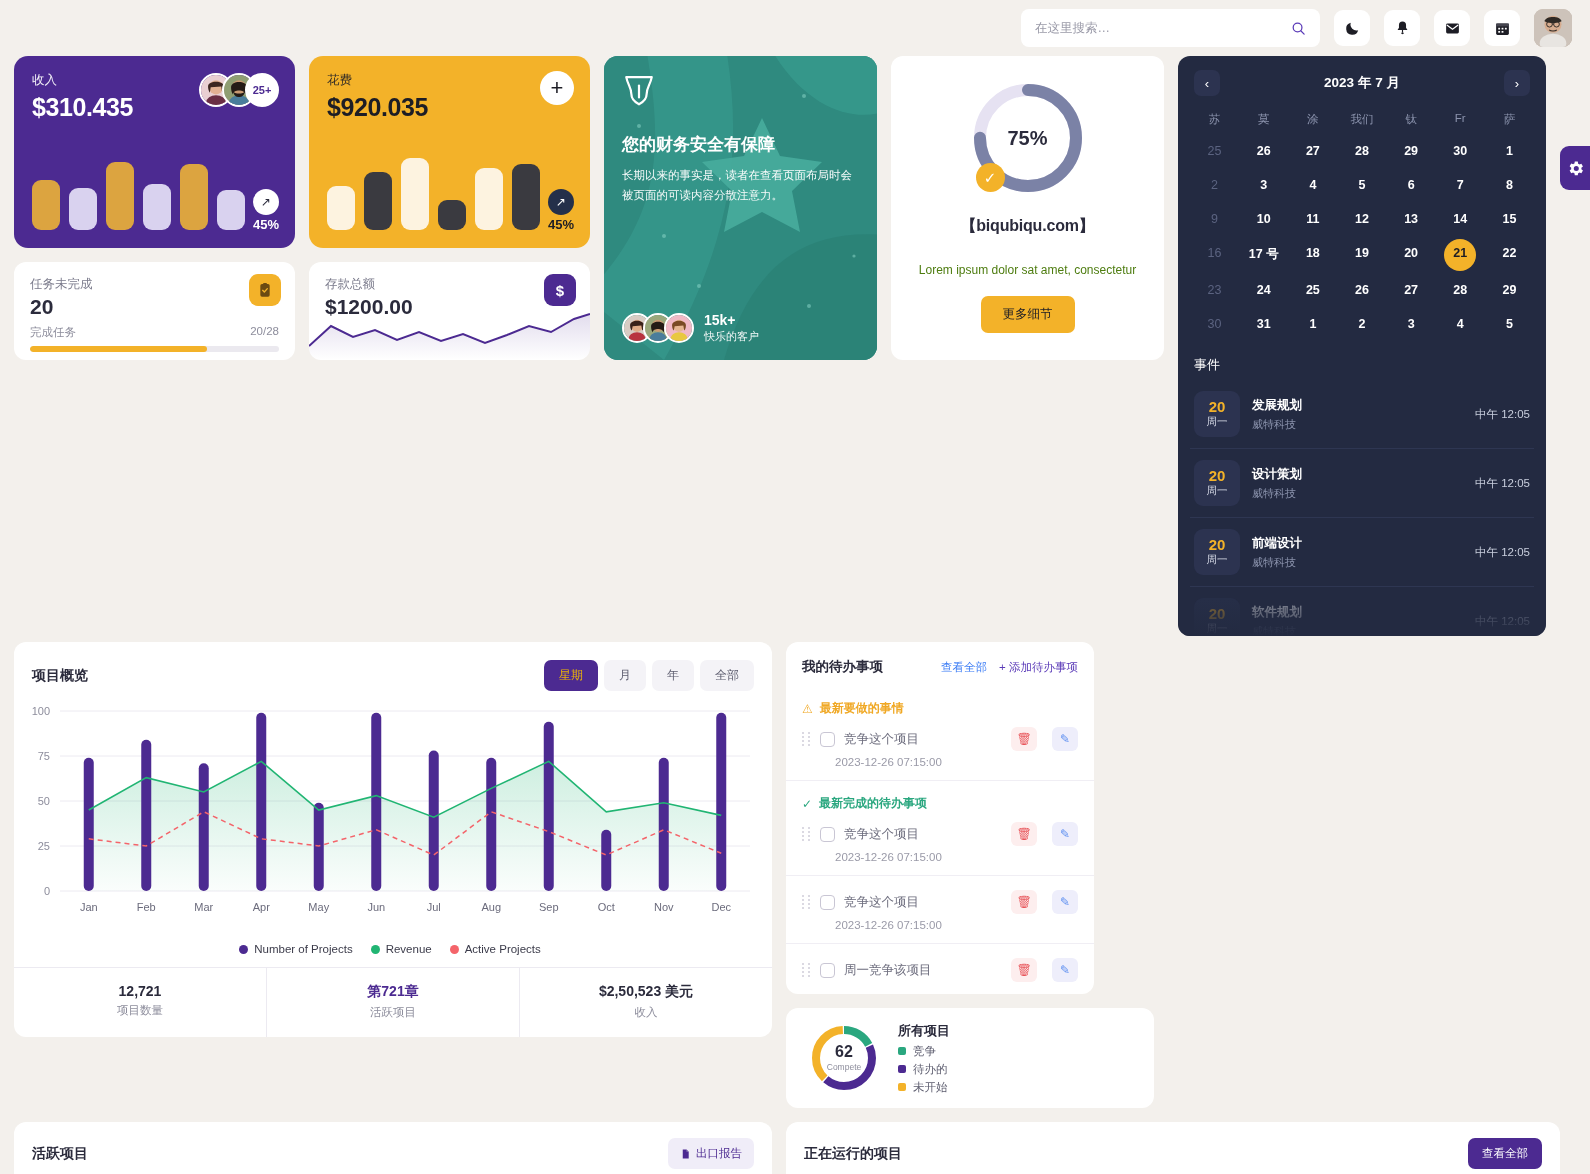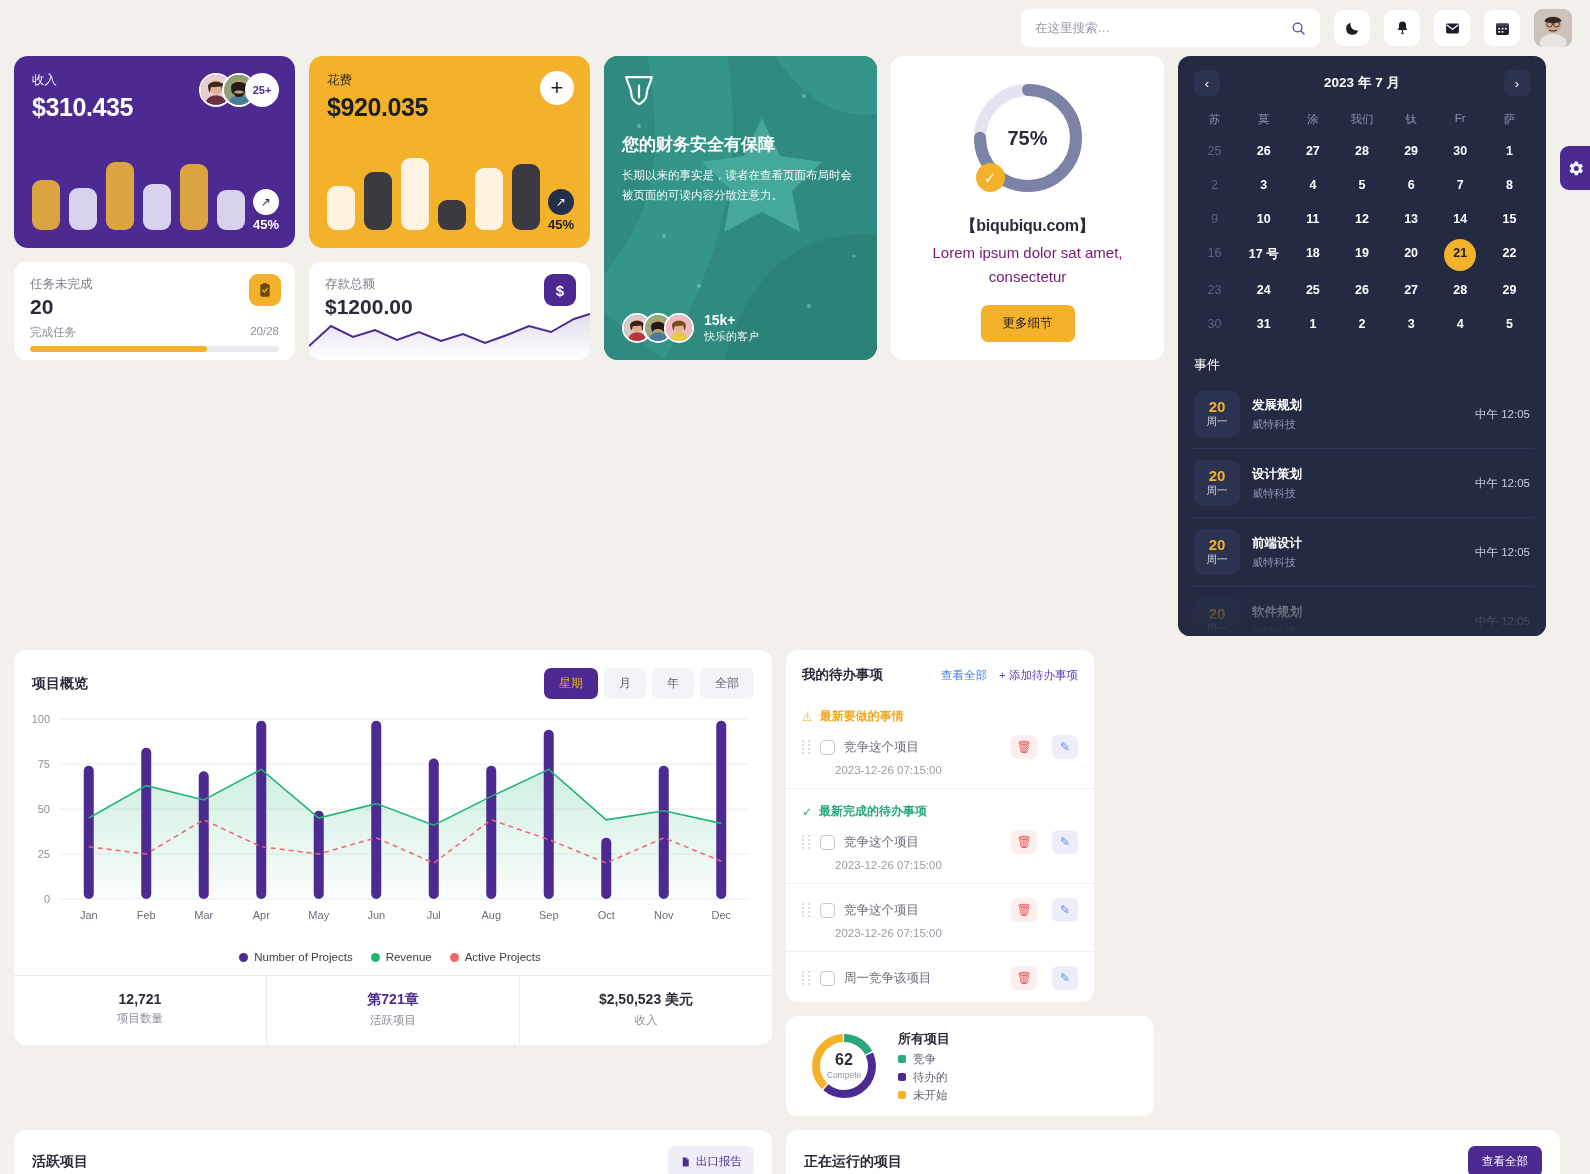--- a/index.html
+++ b/index.html
@@ -93,21 +93,21 @@
   
   .gauge-card { width: 273px; height: 304px; padding: 20px 18px; display: flex;
                 flex-direction: column; align-items: center; }
   .gauge-wrap { position: relative; width: 116px; height: 116px; margin-top: 4px; }
   .gauge-num { position: absolute; inset: 0; display: flex; align-items: center; justify-content: center;
                font-size: 20px; font-weight: 700; }
   .gauge-check { position: absolute; left: 6px; bottom: 4px; width: 29px; height: 29px; border-radius: 50%;
                  background: #f3b229; color: #fff; display: flex; align-items: center; justify-content: center;
                  font-size: 15px; }
   .gauge-title { font-size: 16px; font-weight: 700; margin-top: 20px; letter-spacing: -.2px; }
-  .gauge-sub { font-size: 15px; color: #701a75; text-align: center; margin-top: 4px; line-height: 1.6; }
+  .gauge-sub { font-size: 12px; color: #4d7c0f; text-align: center; margin-top: 24px; line-height: 1.6; }
   .gauge-btn { margin-top: 16px; background: #f3b229; border: 0; border-radius: 7px; color: #1d1d25;
                font-size: 12.5px; font-family: inherit; padding: 10px 22px; cursor: pointer; }
 
   
   .cal-card { width: 368px; background: #232a41; border-radius: 12px; color: #fff;
               padding: 14px 12px 0; height: 580px; overflow: hidden; position: relative; }
   .cal-head { display: flex; align-items: center; justify-content: space-between; margin-bottom: 10px; padding: 0 4px; }
   .cal-nav { width: 26px; height: 26px; border-radius: 7px; background: #2c3350; display: flex;
              align-items: center; justify-content: center; font-size: 13px; cursor: pointer; }
   .cal-title { font-size: 13.5px; font-weight: 700; }
@@ -135,21 +135,21 @@
   .cal-fade { position: absolute; left: 0; right: 0; bottom: 0; height: 36px;
               background: linear-gradient(to bottom, rgba(35,42,65,0), #232a41); }
 
   
   .gear-tab { position: absolute; right: 0; top: 146px; width: 30px; height: 44px;
               background: #4c2a91; border-radius: 9px 0 0 9px; display: flex; align-items: center;
               justify-content: center; cursor: pointer; z-index: 9; }
   .gear-tab svg { width: 19px; height: 19px; }
 
   
-  .row2 { display: flex; gap: 14px; margin-top: 14px; align-items: flex-start; }
+  .row2 { display: flex; gap: 14px; margin-top: 6px; align-items: flex-start; }
   .chart-card { width: 758px; }
   .chart-head { display: flex; align-items: center; justify-content: space-between; padding: 18px 18px 6px; }
   .chart-title { font-size: 14px; font-weight: 700; }
   .seg { display: flex; gap: 6px; }
   .seg button { border: 0; background: #f4f3f7; color: #5c5c6e; font-size: 12px; font-family: inherit;
                 padding: 7px 15px; border-radius: 7px; cursor: pointer; }
   .seg button.on { background: #4c2a91; color: #eab308; }
   .plot { padding: 6px 10px 0 4px; }
   .stats-strip { display: flex; border-top: 1px solid #eceaf1; }
   .stat-cell { flex: 1; text-align: center; padding: 15px 4px 17px; border-right: 1px solid #eceaf1; }

